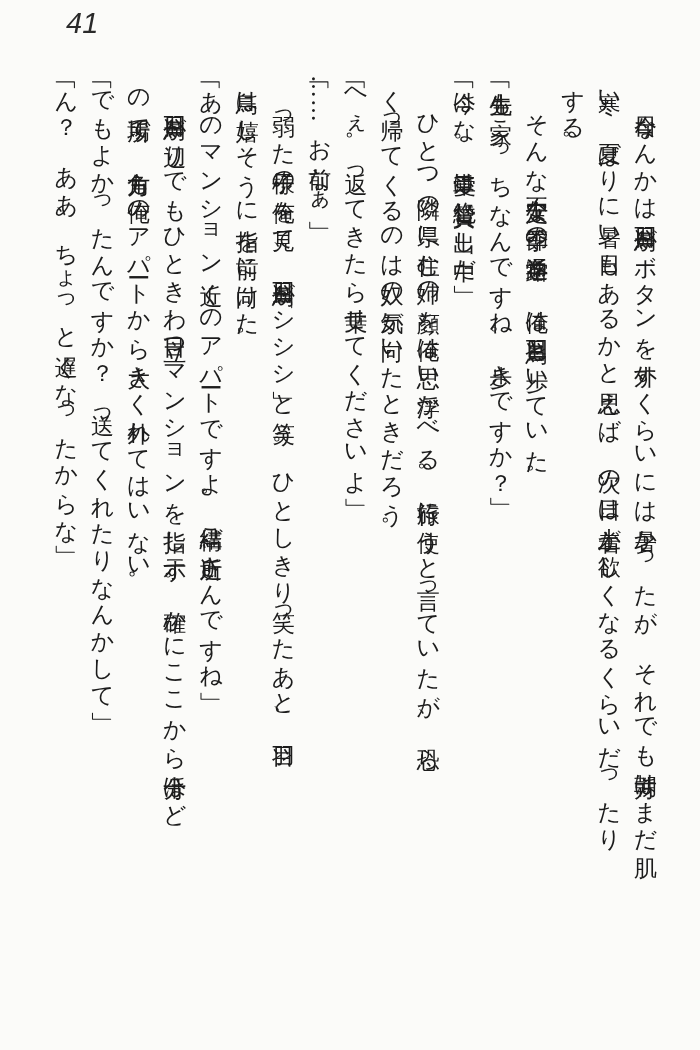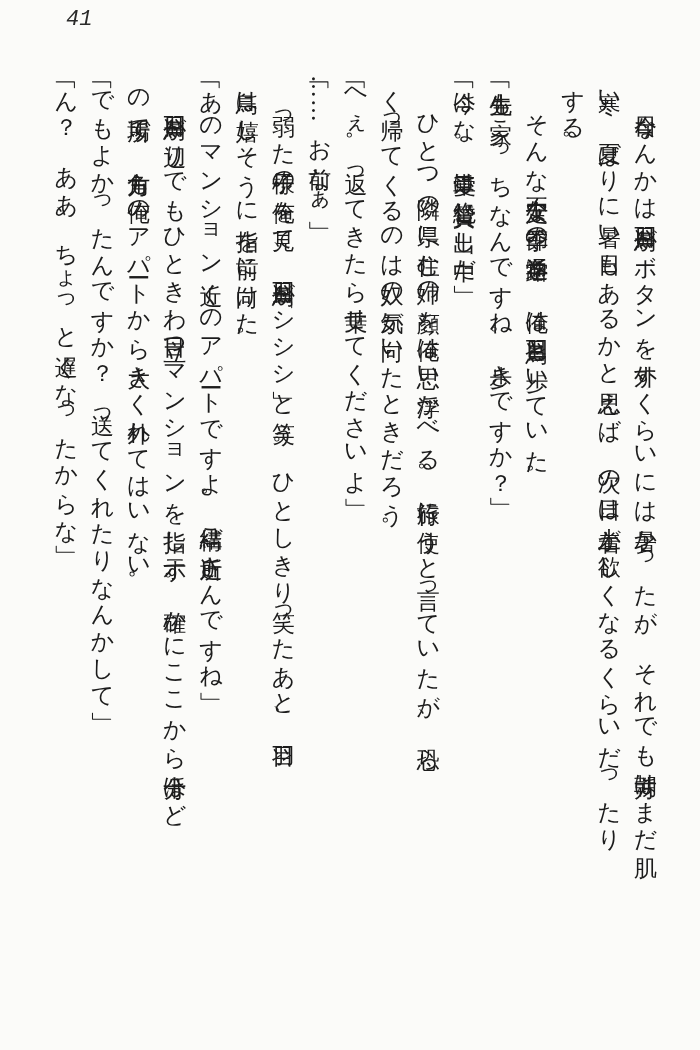--- a/index.html
+++ b/index.html
@@ -13,23 +13,23 @@
     height: 1050px;
     background: #fbfbf9;
     overflow: hidden;
     font-family: "DejaVu Serif", "Liberation Serif", serif;
   }
   .page-number {
     position: absolute;
     top: 7px;
     left: 66px;
     font-style: italic;
-    font-size: 22px;
+    font-size: 29px;
     color: #2a2a2a;
-    font-family: Liberation Mono, monospace;
+    font-family: Liberation Sans, sans-serif;
   }
   .text-block {
     position: absolute;
     top: 74px;
     right: 36px;
     height: 922px;
     writing-mode: vertical-rl;
     -webkit-writing-mode: vertical-rl;
     text-orientation: mixed;
     color: #1c1c1c;

